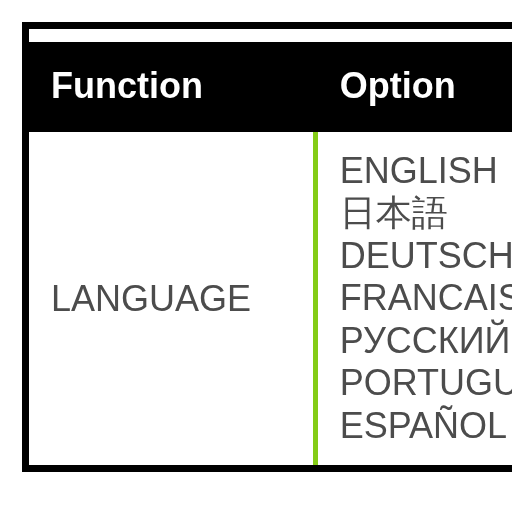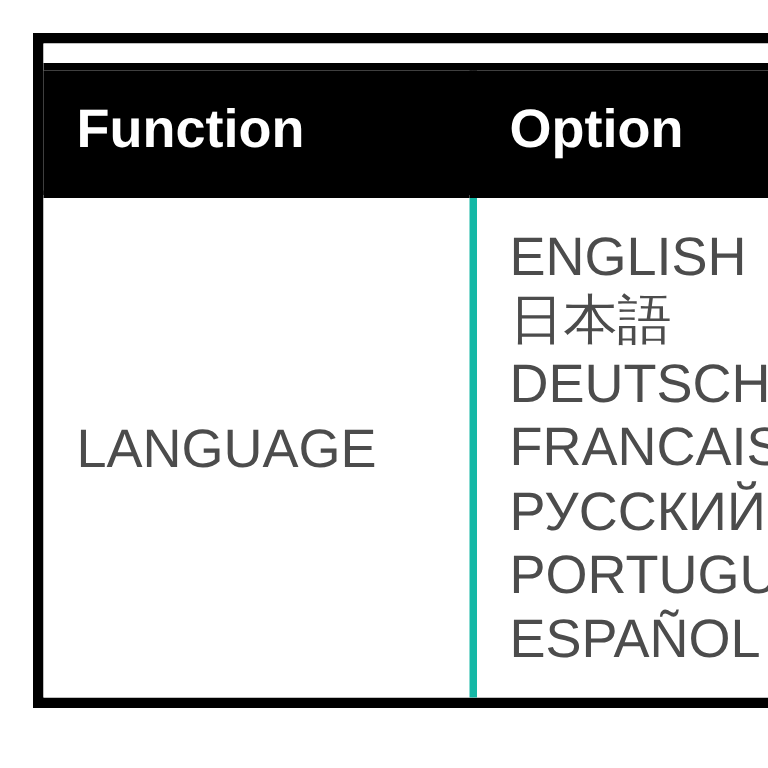--- a/index.html
+++ b/index.html
@@ -37,21 +37,21 @@
     padding: 18px 22px 20px 22px;
     border-right: 5px solid #000000;
   }
   th:last-child { border-right: none; }
   td {
     background: #ffffff;
     color: #4c4c4c;
     font-size: 36px;
     padding: 18px 22px;
     border-top: 5px solid #000000;
-    border-right: 5px solid #14b8a6;
+    border-right: 5px solid #84cc16;
     vertical-align: middle;
   }
   td:last-child { border-right: none; }
   .func-col { width: 290px; }
   .opt-col { width: 390px; }
   .options-list div {
     line-height: 1.18;
     white-space: nowrap;
   }
 </style>

